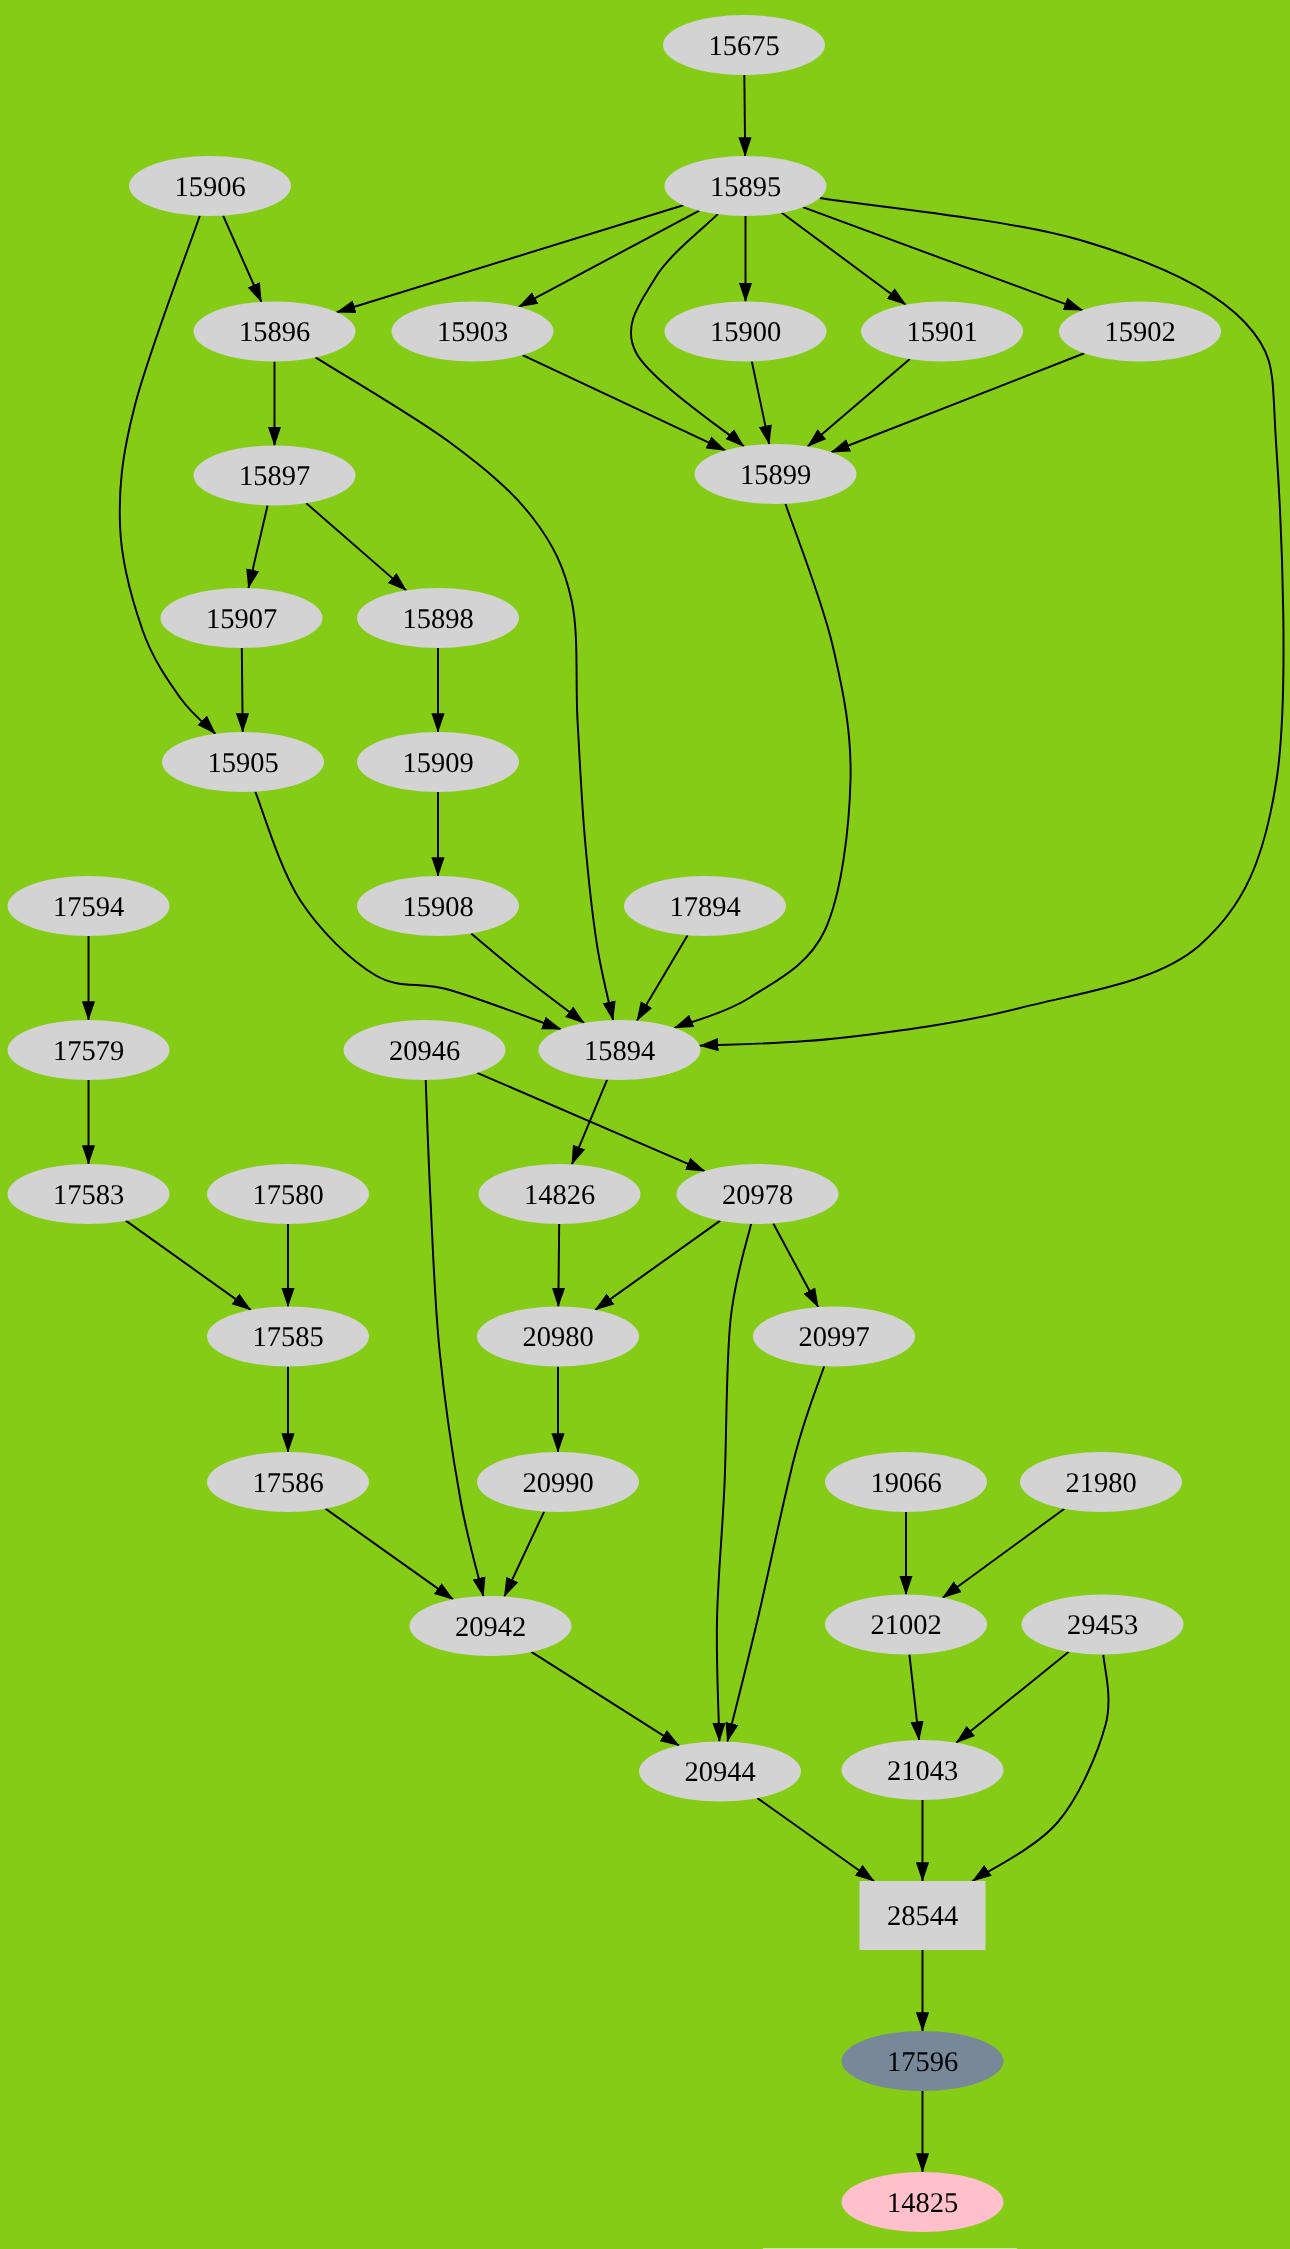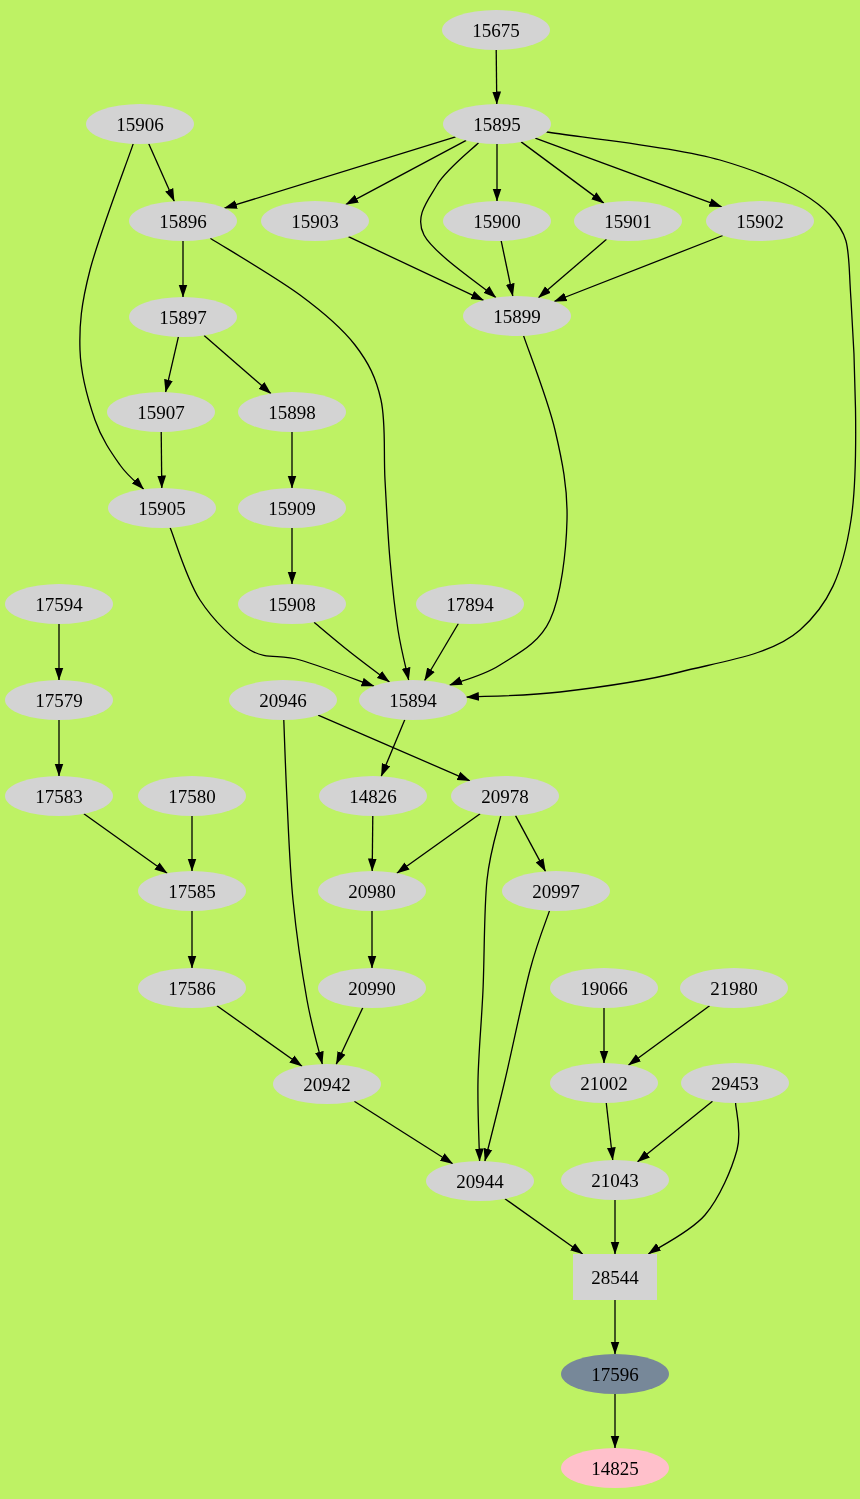--- a/index.html
+++ b/index.html
@@ -1,19 +1,19 @@
 <!DOCTYPE html>
 <html><head>
 <meta charset="utf-8">
 <style>
   html,body{margin:0;padding:0;background:#ffffff;}
   .canvas{
     position:relative;
     width:860px;height:1499px;
-    background:#bef264;
+    background:#84cc16;
     font-family:"Liberation Serif","DejaVu Serif",serif;
   }
   svg{display:block;}
   .edge{fill:none;stroke:#000000;stroke-width:1.3px;}
   .node-label{
     font-family:"Liberation Serif","DejaVu Serif",serif;
     font-size:19px;
     fill:#000000;
     text-anchor:middle;
   }

